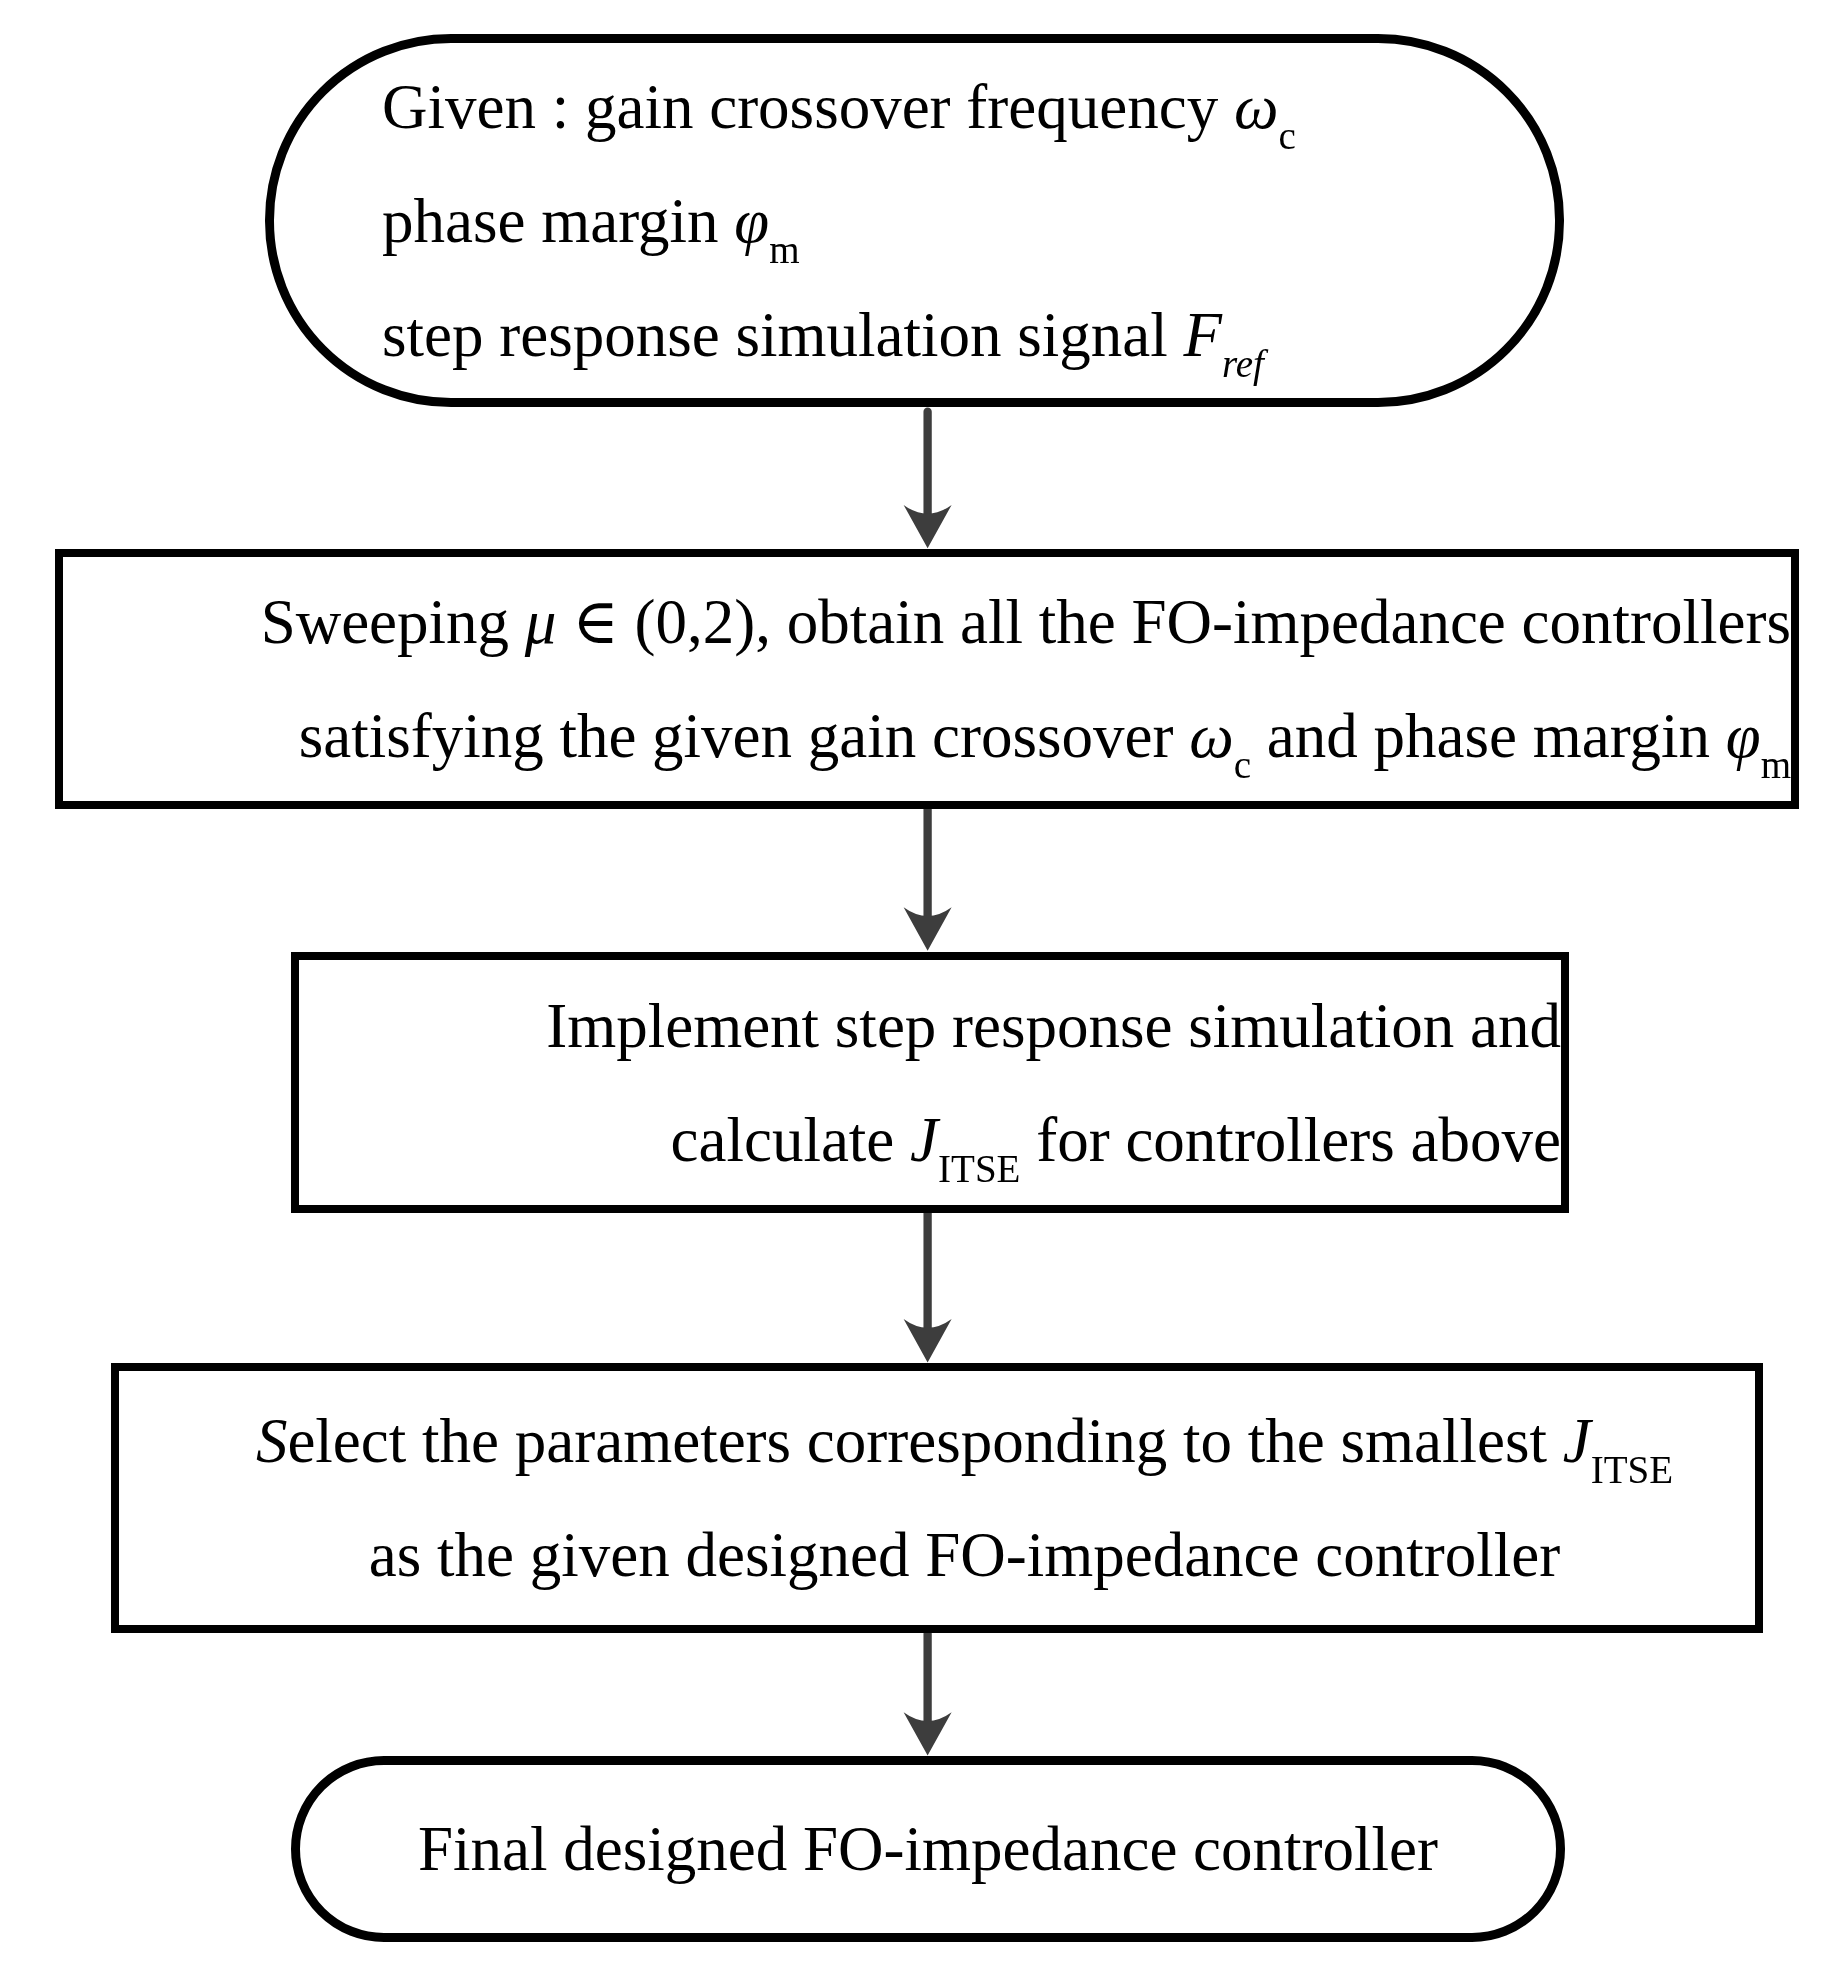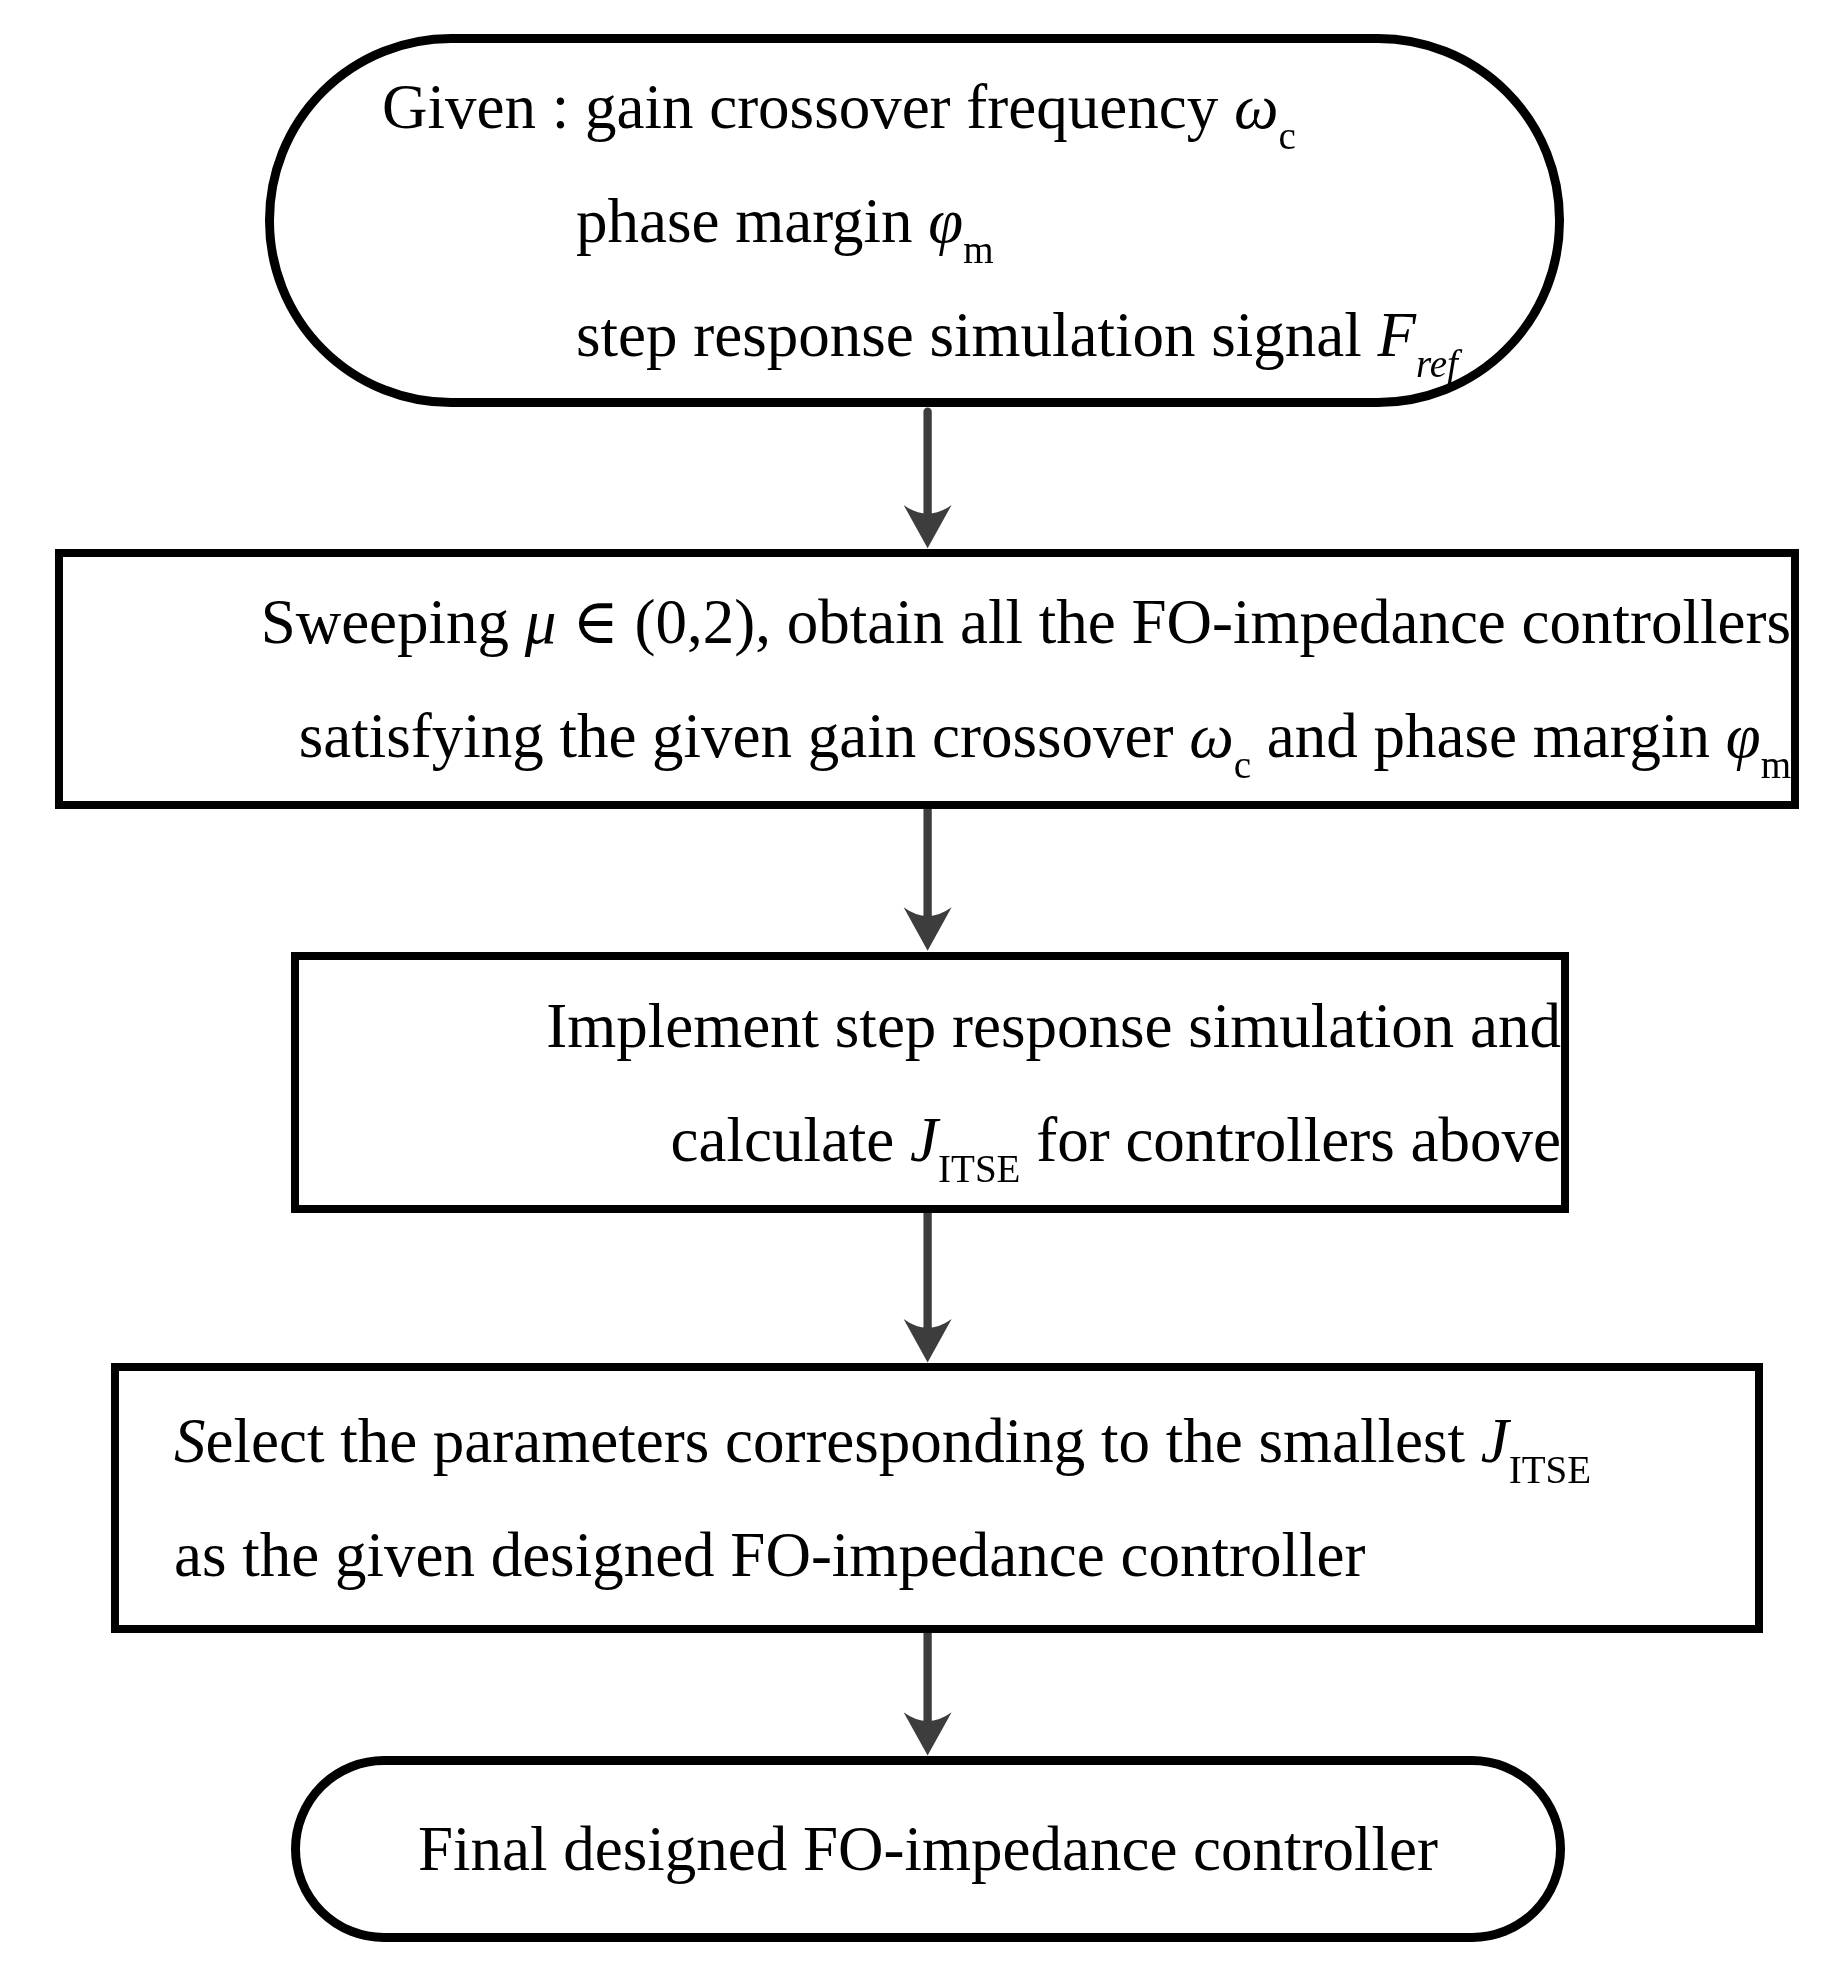--- a/index.html
+++ b/index.html
@@ -26,24 +26,24 @@
     background:var(--node-fill);
     border:8.3px solid var(--border);
     display:flex;flex-direction:column;justify-content:center;
     font-size:63px;line-height:114px;
     white-space:nowrap;
   }
   .stadium{border-width:9.2px;}
   #node-start{left:265px;top:34px;width:1299px;height:373px;border-radius:186px;padding-left:108px;}
   #node-sweep{left:55px;top:549px;width:1744px;height:260px;padding-left:50px;text-align:right;}
   #node-simulate{left:291px;top:952px;width:1278px;height:261px;padding-left:103px;text-align:right;}
-  #node-select{left:111px;top:1363px;width:1652px;height:270px;padding-left:55px;}
+  #node-select{left:111px;top:1363px;width:1652px;height:270px;padding-left:55px;align-items:center;}
   #node-final{left:291px;top:1756px;width:1274px;height:186px;border-radius:93px;align-items:center;text-align:left;}
   .line{height:114px;}
-  .line.indent{margin-left:194px;}
+  .line.indent{}
   .it{font-style:italic;}
   .sub{font-size:0.62em;vertical-align:-0.55em;line-height:0;}
 </style>
 </head>
 <body>
 
 <div class="canvas">
 
   <svg class="arrow-layer" viewBox="0 0 2000 2144" width="1846" height="1979" xmlns="http://www.w3.org/2000/svg">
     <g>

